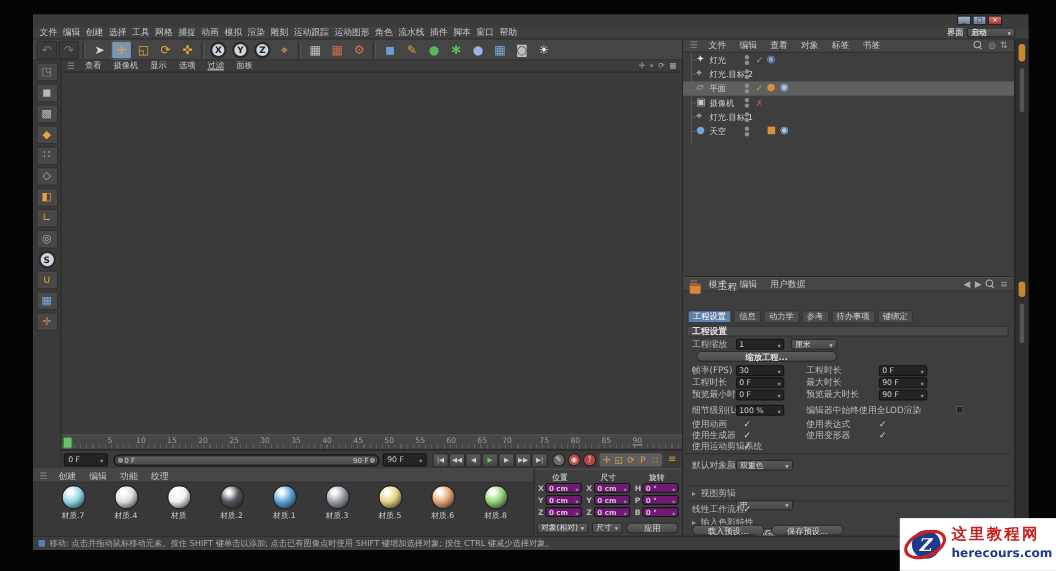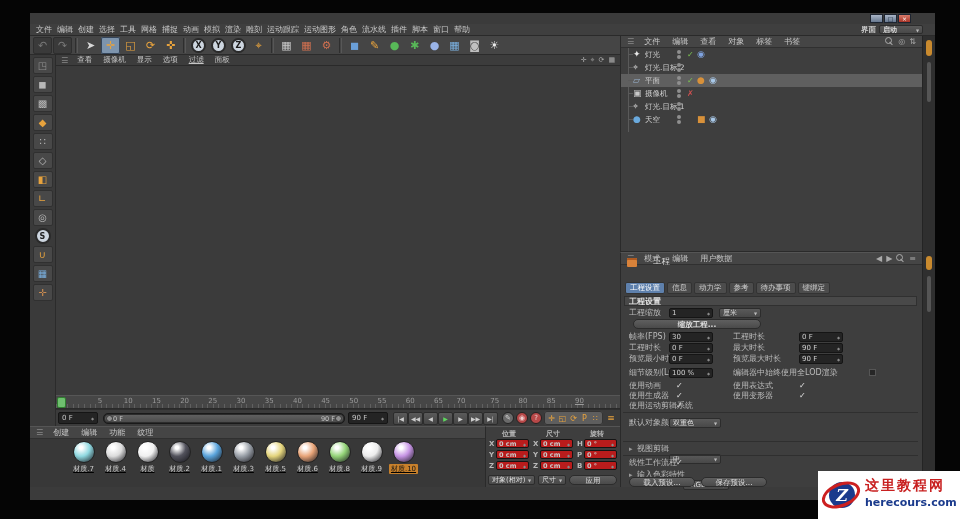--- a/index.html
+++ b/index.html
@@ -56,34 +56,34 @@
   .trec{position:absolute;left:470px;top:396px;width:120px;height:17px;background:#3b3b3b;border-top:1px solid #2e2e2e;display:flex;align-items:center;gap:2px;padding-left:2px;}
   .rbtn{width:12px;height:12px;border-radius:50%;font-size:7px;display:flex;align-items:center;justify-content:center;border:1px solid #222;flex:0 0 auto;}
   .rgroup{display:flex;background:#5e5e5e;border-radius:3px;padding:0 2px;box-shadow:inset 0 0 0 1px #343434;height:14px;align-items:center;}
   .rtog{width:11px;height:12px;color:#e8a33d;font-size:8px;display:flex;align-items:center;justify-content:center;}
   .rpla{color:#e8a33d;font-size:9px;width:12px;text-align:center;}
 
   
   .mats{position:absolute;left:0;top:413px;width:455px;height:61px;background:#383838;border-top:1px solid #555;}
   .pmrow{height:12px;background:#454545;border-bottom:1px solid #303030;display:flex;align-items:center;font-size:8px;color:#c8c8c8;gap:8px;padding:0 6px;}
   .burger{color:#8a8a8a;font-size:8px;}
-  .mlist{position:absolute;left:38px;top:14px;display:flex;gap:1px;text-decoration:underline;}
+  .mlist{position:absolute;left:21px;top:14px;display:flex;gap:17px;}
   .mat{width:31px;display:flex;flex-direction:column;align-items:center;}
   .sph{width:22px;height:22px;border-radius:50%;border:1px solid #222;}
   .mlab{font-size:7px;color:#ccc;margin-top:1px;padding:0 2px;white-space:nowrap;}
   .msel{background:#c7802b;color:#151515;border-radius:1px;}
 
   
   .coords{position:absolute;left:455px;top:413px;width:135px;height:61px;background:#3e3e3e;border-left:1px solid #2a2a2a;border-top:1px solid #555;}
   #coord-cols{display:flex;padding:2px 0 0 1px;}
   .ccol{width:44px;font-weight:bold;}
   .chead{font-size:7px;color:#b8b8b8;text-align:center;height:9px;}
   .crow{display:flex;align-items:center;height:11px;padding-left:2px;gap:1px;}
   .caxis{font-size:7px;color:#b8b8b8;width:6px;}
-  .cwell{width:33px;height:9px;background:#b91c1c;border:1px solid #151515;border-radius:2px;color:#c8c8c8;font-size:6.5px;display:flex;align-items:center;justify-content:space-between;padding:0 2px;}
+  .cwell{width:33px;height:9px;background:#701a75;border:1px solid #151515;border-radius:2px;color:#c8c8c8;font-size:6.5px;display:flex;align-items:center;justify-content:space-between;padding:0 2px;}
   .cfoot{position:absolute;left:2px;bottom:2px;display:flex;gap:3px;align-items:center;}
 
   
   .well{position:absolute;height:10px;background:#242424;border:1px solid #151515;border-radius:2px;color:#cfcfcf;font-size:7px;display:flex;align-items:center;justify-content:space-between;padding:0 2px;}
   .spin::before{content:"◆";font-size:4px;color:#8a8a8a;}
   .drop{position:absolute;height:10px;background:linear-gradient(#5a5a5a,#484848);border:1px solid #2c2c2c;border-radius:2px;color:#ddd;font-size:7px;display:flex;align-items:center;justify-content:space-between;padding:0 3px;gap:2px;}
   .pos-s{position:static;}
   .da::before{content:"▼";font-size:4px;color:#bbb;}
   .abtn{position:absolute;height:10px;background:linear-gradient(#5f5f5f,#4a4a4a);border:1px solid #2c2c2c;border-radius:5px;color:#ddd;font-size:7.5px;text-align:center;line-height:9px;}
   .chk{position:absolute;color:#e0e0e0;font-size:8px;font-weight:bold;line-height:10px;}
@@ -692,20 +692,24 @@
       <div class="abtn" style="left:80px;top:224px;width:66px;">保存预设...</div>
     </div>
 
     <div class="rstrip">
       <div class="thumbO" style="top:4px;height:16px;"></div>
       <div class="thumbG" style="top:26px;height:40px;"></div>
       <div class="thumbO" style="top:220px;height:14px;"></div>
       <div class="thumbG" style="top:240px;height:36px;"></div>
     </div>
 
+    <div class="status">
+      <span class="sico"></span>
+      <span>移动: 点击并拖动鼠标移动元素。按住 SHIFT 键单击以添加; 点击已有图像点时使用 SHIFT 键增加选择对象; 按住 CTRL 键减少选择对象。</span>
+    </div>
   </div>
 
   <div class="wm">
     <div class="wlogo">
       <div class="wz">Z</div>
       <div class="wring"></div>
     </div>
     <div class="wname">这里教程网</div>
     <div class="wurl">herecours.com</div>
   </div>

